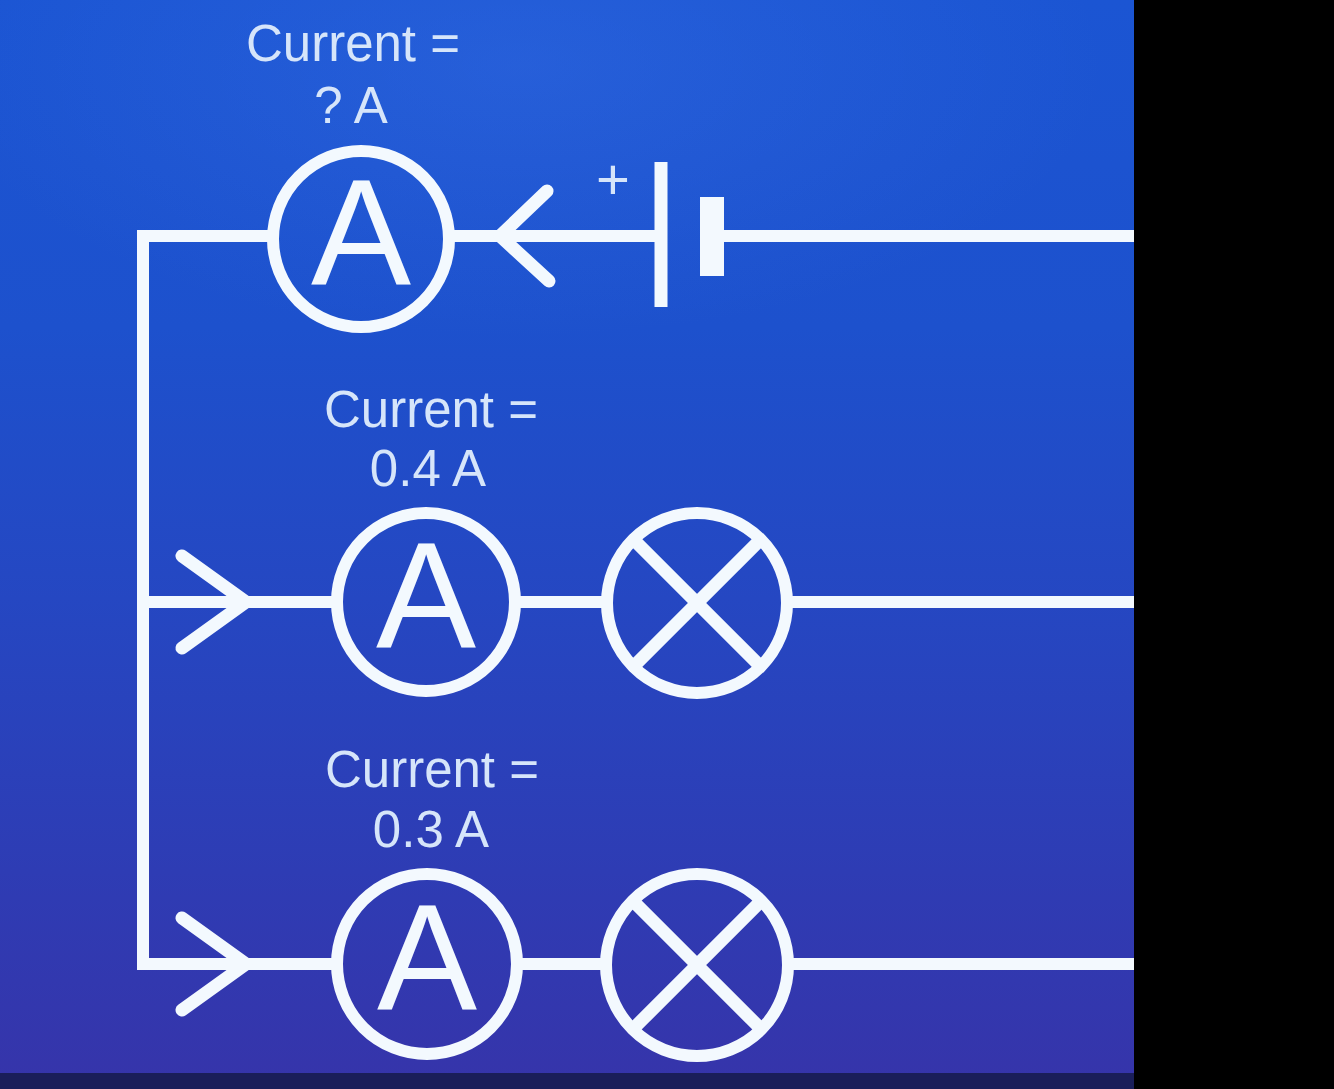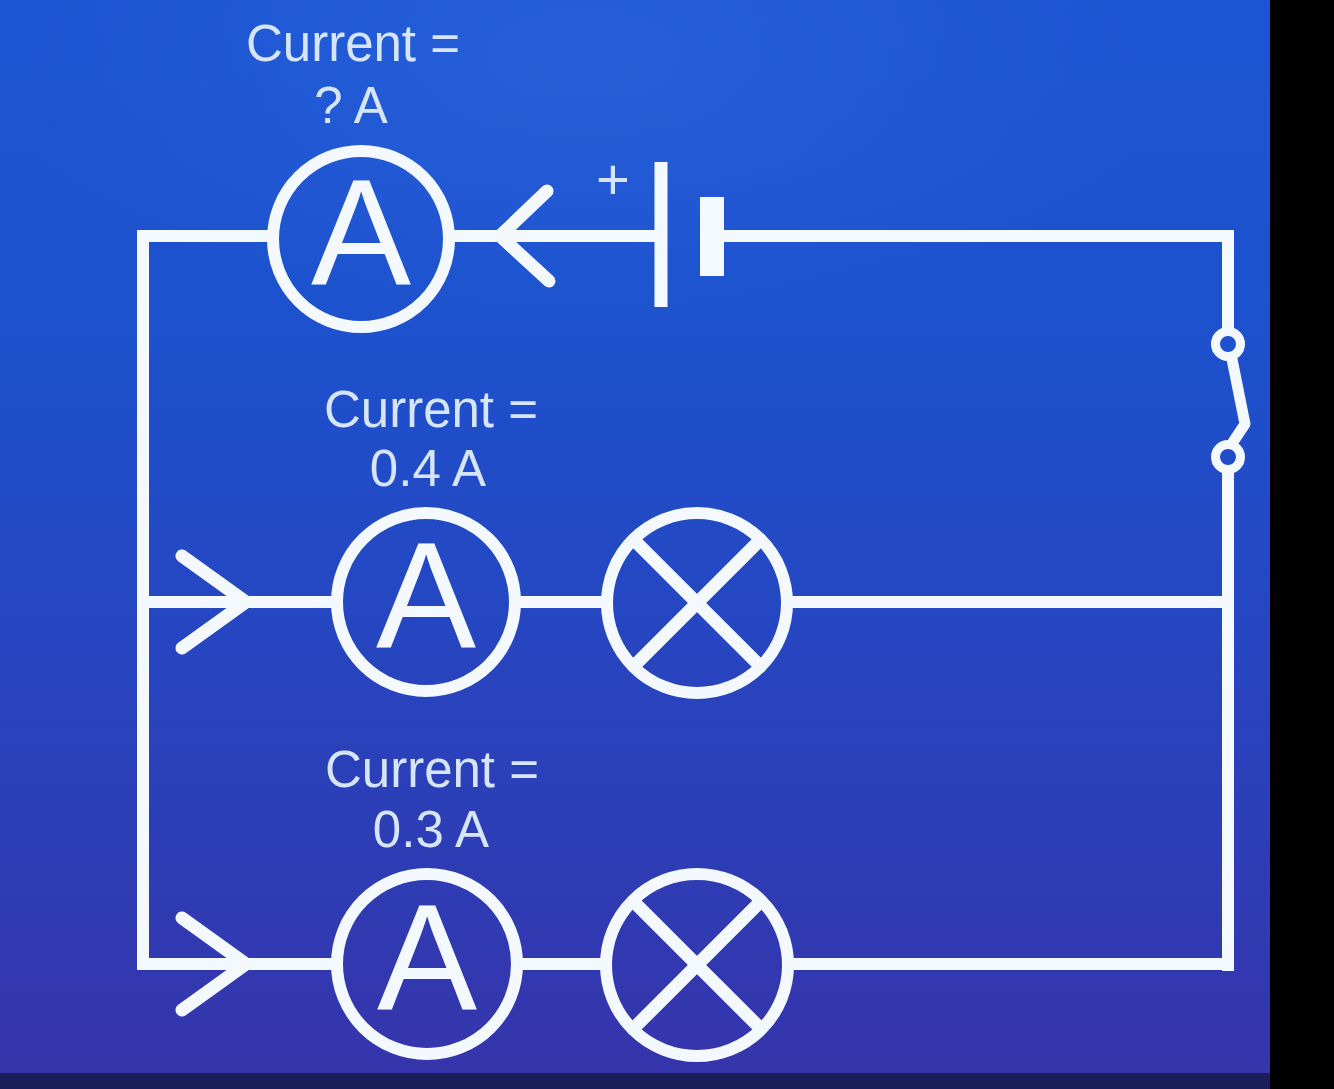--- a/index.html
+++ b/index.html
@@ -5,21 +5,21 @@
   :root{
     --background-top:#1b55d3;
     --background-bottom:#3634aa;
     --wire-color:#f3f9fe;
     --text-color:#d6e5fa;
     --footer-bar:#1a1e5a;
   }
   html,body{margin:0;padding:0;background:#000;}
   .stage{
     position:relative;
-    width:1270px;height:1089px;
+    width:1134px;height:1089px;
     overflow:hidden;
     background:
       radial-gradient(ellipse 900px 420px at 46% 6%, rgba(96,150,255,0.16), rgba(0,0,0,0) 65%),
       linear-gradient(180deg, var(--background-top) 0%, #1d51cd 30%, #2547c2 55%, #2e3cb4 80%, var(--background-bottom) 100%);
     font-family:"Liberation Sans", sans-serif;
   }
   svg{position:absolute;left:0;top:0;display:block;}
   .wire{stroke:var(--wire-color);stroke-width:12;fill:none;}
   .chevron{stroke:var(--wire-color);stroke-width:13;fill:none;stroke-linecap:round;stroke-linejoin:round;}
   .meter-ring{stroke:var(--wire-color);stroke-width:12;fill:none;}

